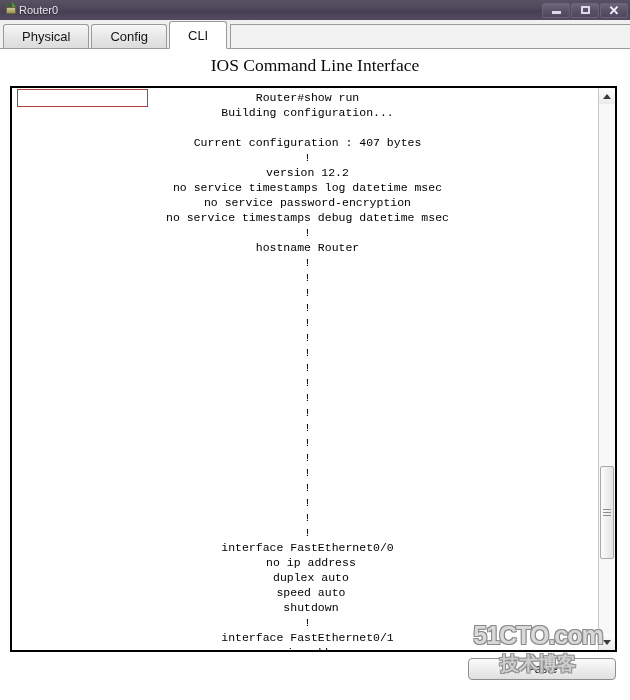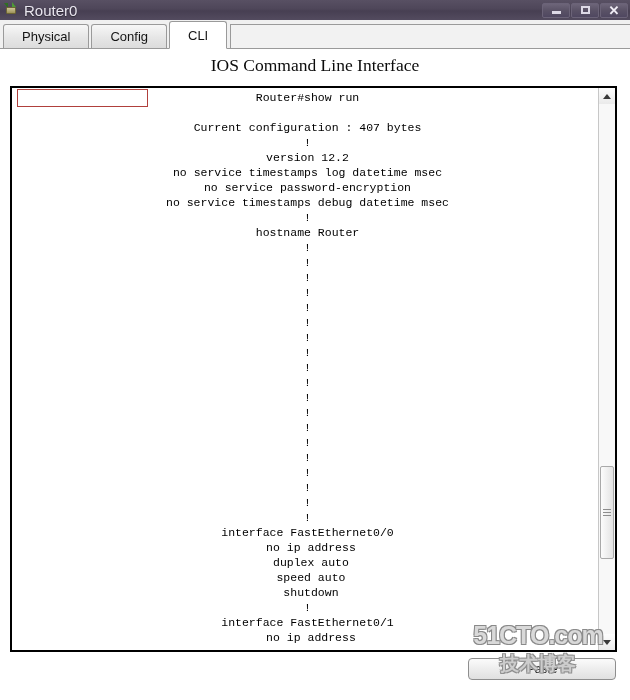--- a/index.html
+++ b/index.html
@@ -50,22 +50,21 @@
     border-width: 0 4px 5px 0;
     border-color: transparent #2f6f22 transparent transparent;
   }
   .titlebar-icon .rtr-arrow2 {
     left: 9px; top: 0px;
     border-width: 5px 0 0 4px;
     border-color: transparent transparent transparent #4d9b35;
   }
   .titlebar-title {
     color: #e9e6ef;
-    font-size: 15px;
-    margin-left: 5px;
+    font-size: 11px;
     text-shadow: 0 1px 1px rgba(0,0,0,.45);
     white-space: nowrap;
   }
   .titlebar-spacer { flex: 1 1 auto; }
   .winbtns {
     display: flex;
     align-items: center;
     height: 18px;
     margin-right: 2px;
     flex: 0 0 auto;
@@ -360,20 +359,21 @@
 </div>
 
 <div class="page-header">
   <div class="title-text">IOS Command Line Interface</div>
 </div>
 
 <div class="terminal-wrap">
   <div class="terminal-body" id="terminal-body">
     <div class="highlight-box"></div>
   <div class="term-line">Router#show run</div>
+      <div class="term-line">Building configuration...</div>
       <div class="term-line">&nbsp;</div>
       <div class="term-line">Current configuration : 407 bytes</div>
       <div class="term-line">!</div>
       <div class="term-line">version 12.2</div>
       <div class="term-line">no service timestamps log datetime msec</div>
       <div class="term-line">no service password-encryption</div>
       <div class="term-line">no service timestamps debug datetime msec</div>
       <div class="term-line">!</div>
       <div class="term-line">hostname Router</div>
       <div class="term-line">!</div>

